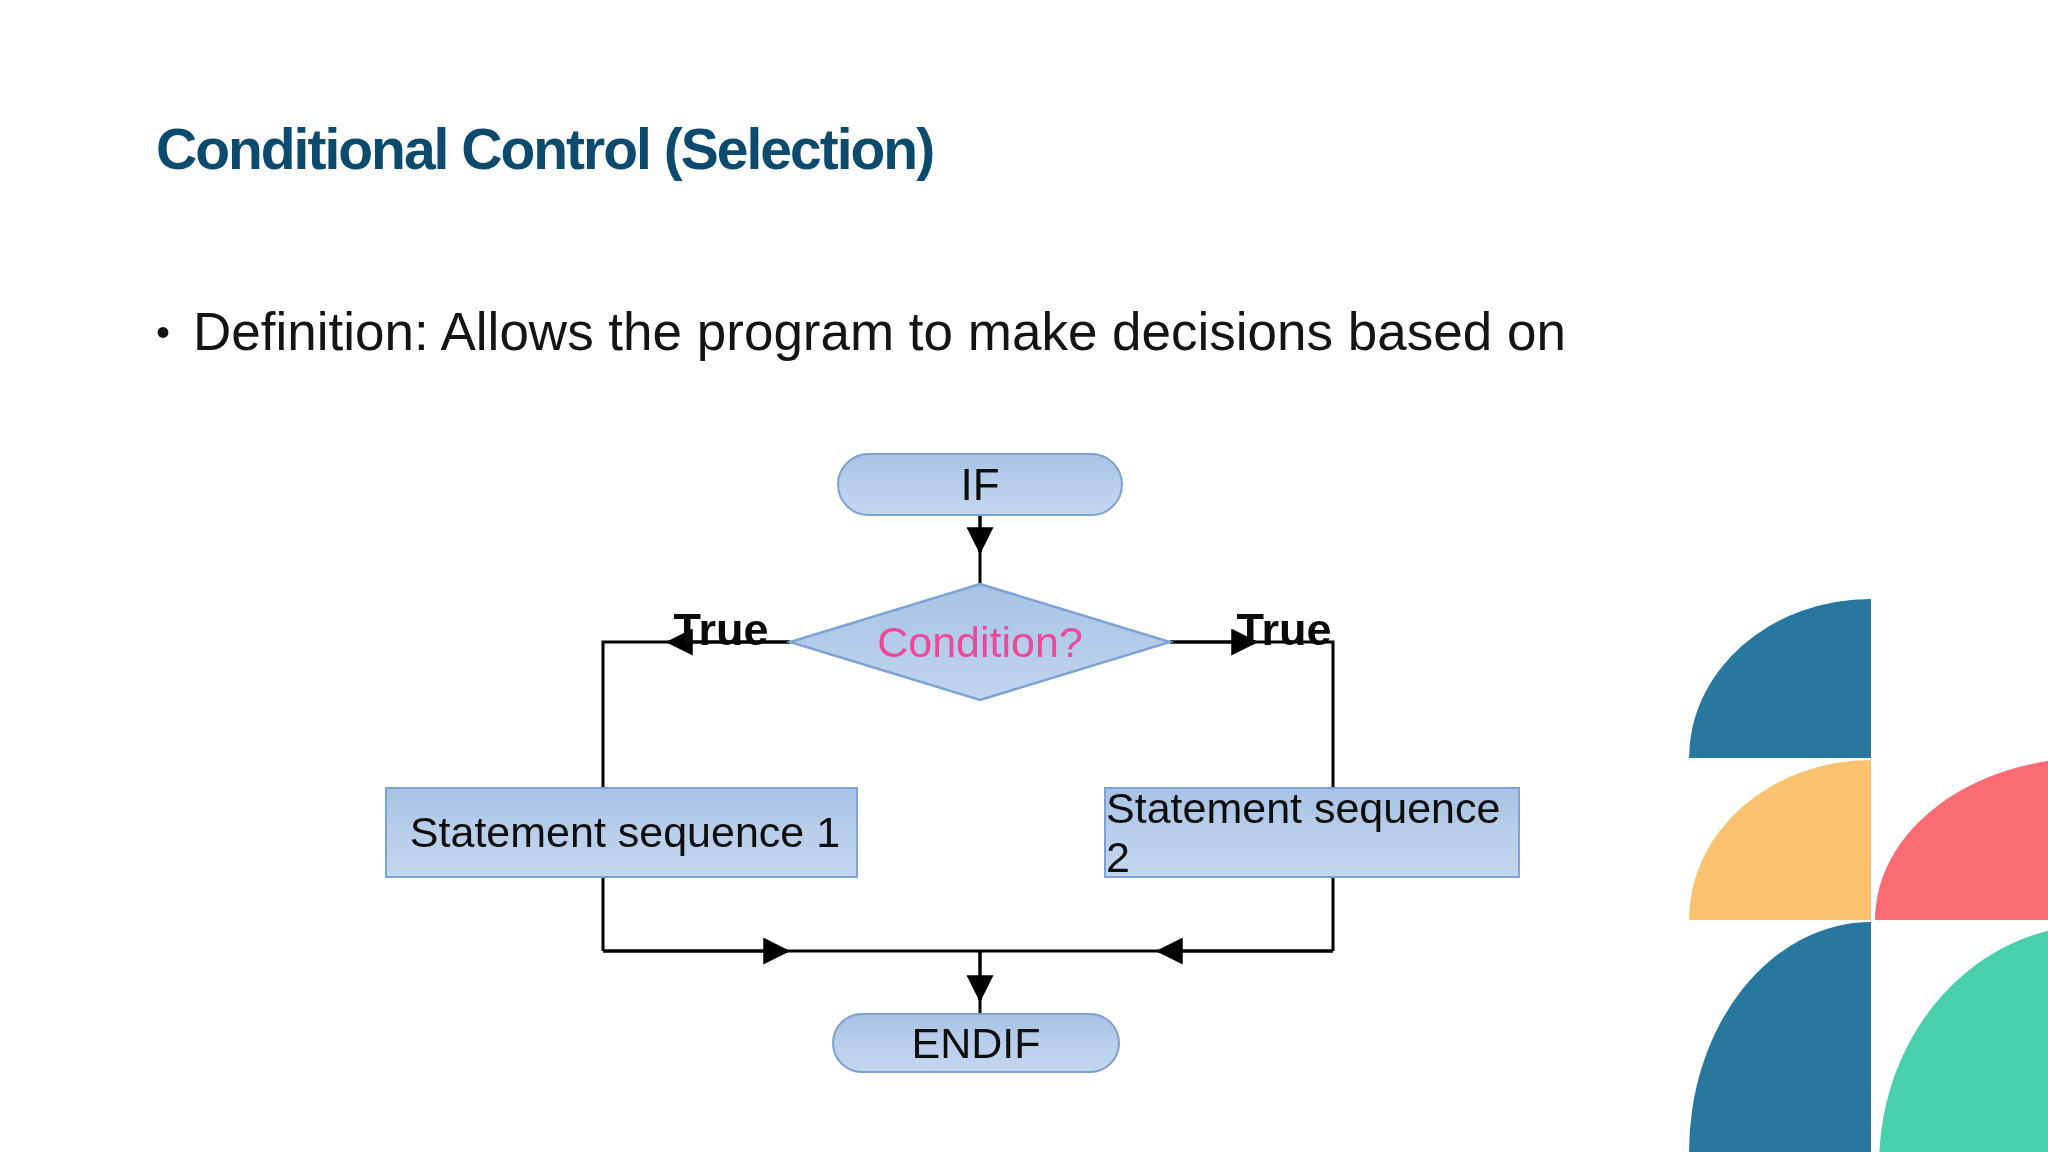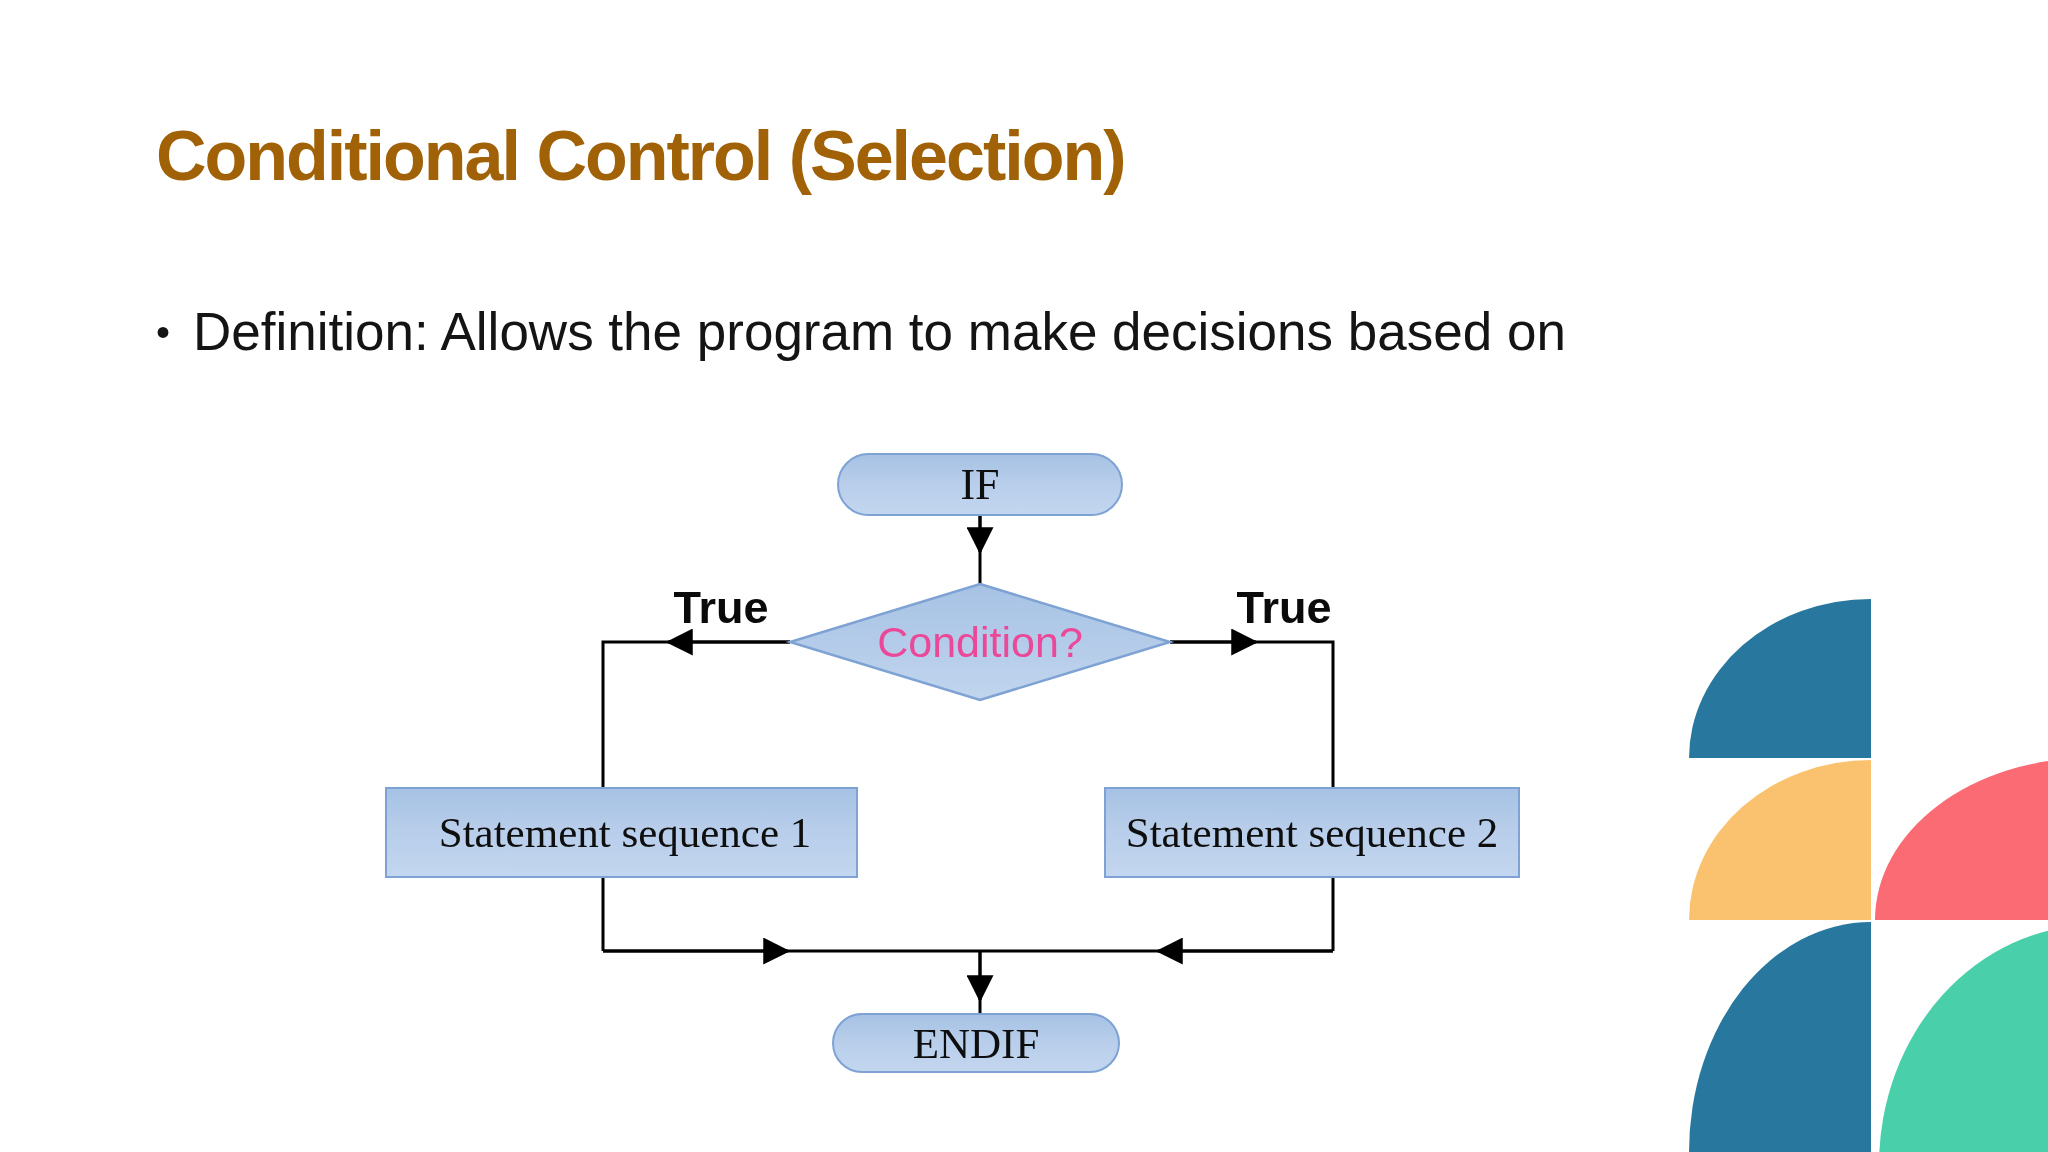--- a/index.html
+++ b/index.html
@@ -2,39 +2,39 @@
 <html><head>
 <meta charset="utf-8">
 <style>
   html,body{margin:0;padding:0;background:#888;}
   .slide{
     position:relative;width:2048px;height:1152px;background:#ffffff;
     overflow:hidden;font-family:"Liberation Sans",sans-serif;color:#111;
   }
   .title{
     position:absolute;left:156px;top:118px;width:1500px;
-    font-size:70px;font-weight:600;letter-spacing:-2px;line-height:1.1;color:#a16207;
+    font-size:57px;font-weight:600;letter-spacing:-2px;line-height:1.1;color:#0c4a6e;
   }
   .bullet{position:absolute;left:156px;top:300px;width:1560px;font-size:53px;line-height:1.2;color:#141414;}
   .bullet .row{display:flex;align-items:flex-start;}
   .bullet .marker{width:37px;font-size:40px;line-height:64px;flex:0 0 37px;}
   .bullet b{font-weight:400;text-align:right;}
   .bullet .line{display:block;}
 
   svg.flow{position:absolute;left:0;top:0;}
 
   .shape{
     position:absolute;display:flex;align-items:center;justify-content:center;
     background:linear-gradient(180deg,#a6c2e4 0%,#b7cdea 45%,#c3d6ef 100%);
     border:2px solid #7da2d3;box-sizing:border-box;
-    font-size:43px;color:#0e0e0e;font-family:Liberation Serif, serif;
+    font-size:43px;color:#0e0e0e;
   }
   .pill{border-radius:33px;}
-  .flabel{position:absolute;display:flex;align-items:flex-end;justify-content:center;
-    font-size:45px;font-weight:700;color:#0a0a0a;}
+  .flabel{position:absolute;display:flex;align-items:flex-start;justify-content:center;
+    font-size:45px;font-weight:700;color:#0a0a0a;margin-top:16px;}
   .cond-label{position:absolute;display:flex;align-items:center;justify-content:center;
     font-size:43px;color:#ec4899;}
 
   .decor{position:absolute;border-top-left-radius:100% 100%;}
 </style>
 </head>
 <body>
 
 <div class="slide">
 

